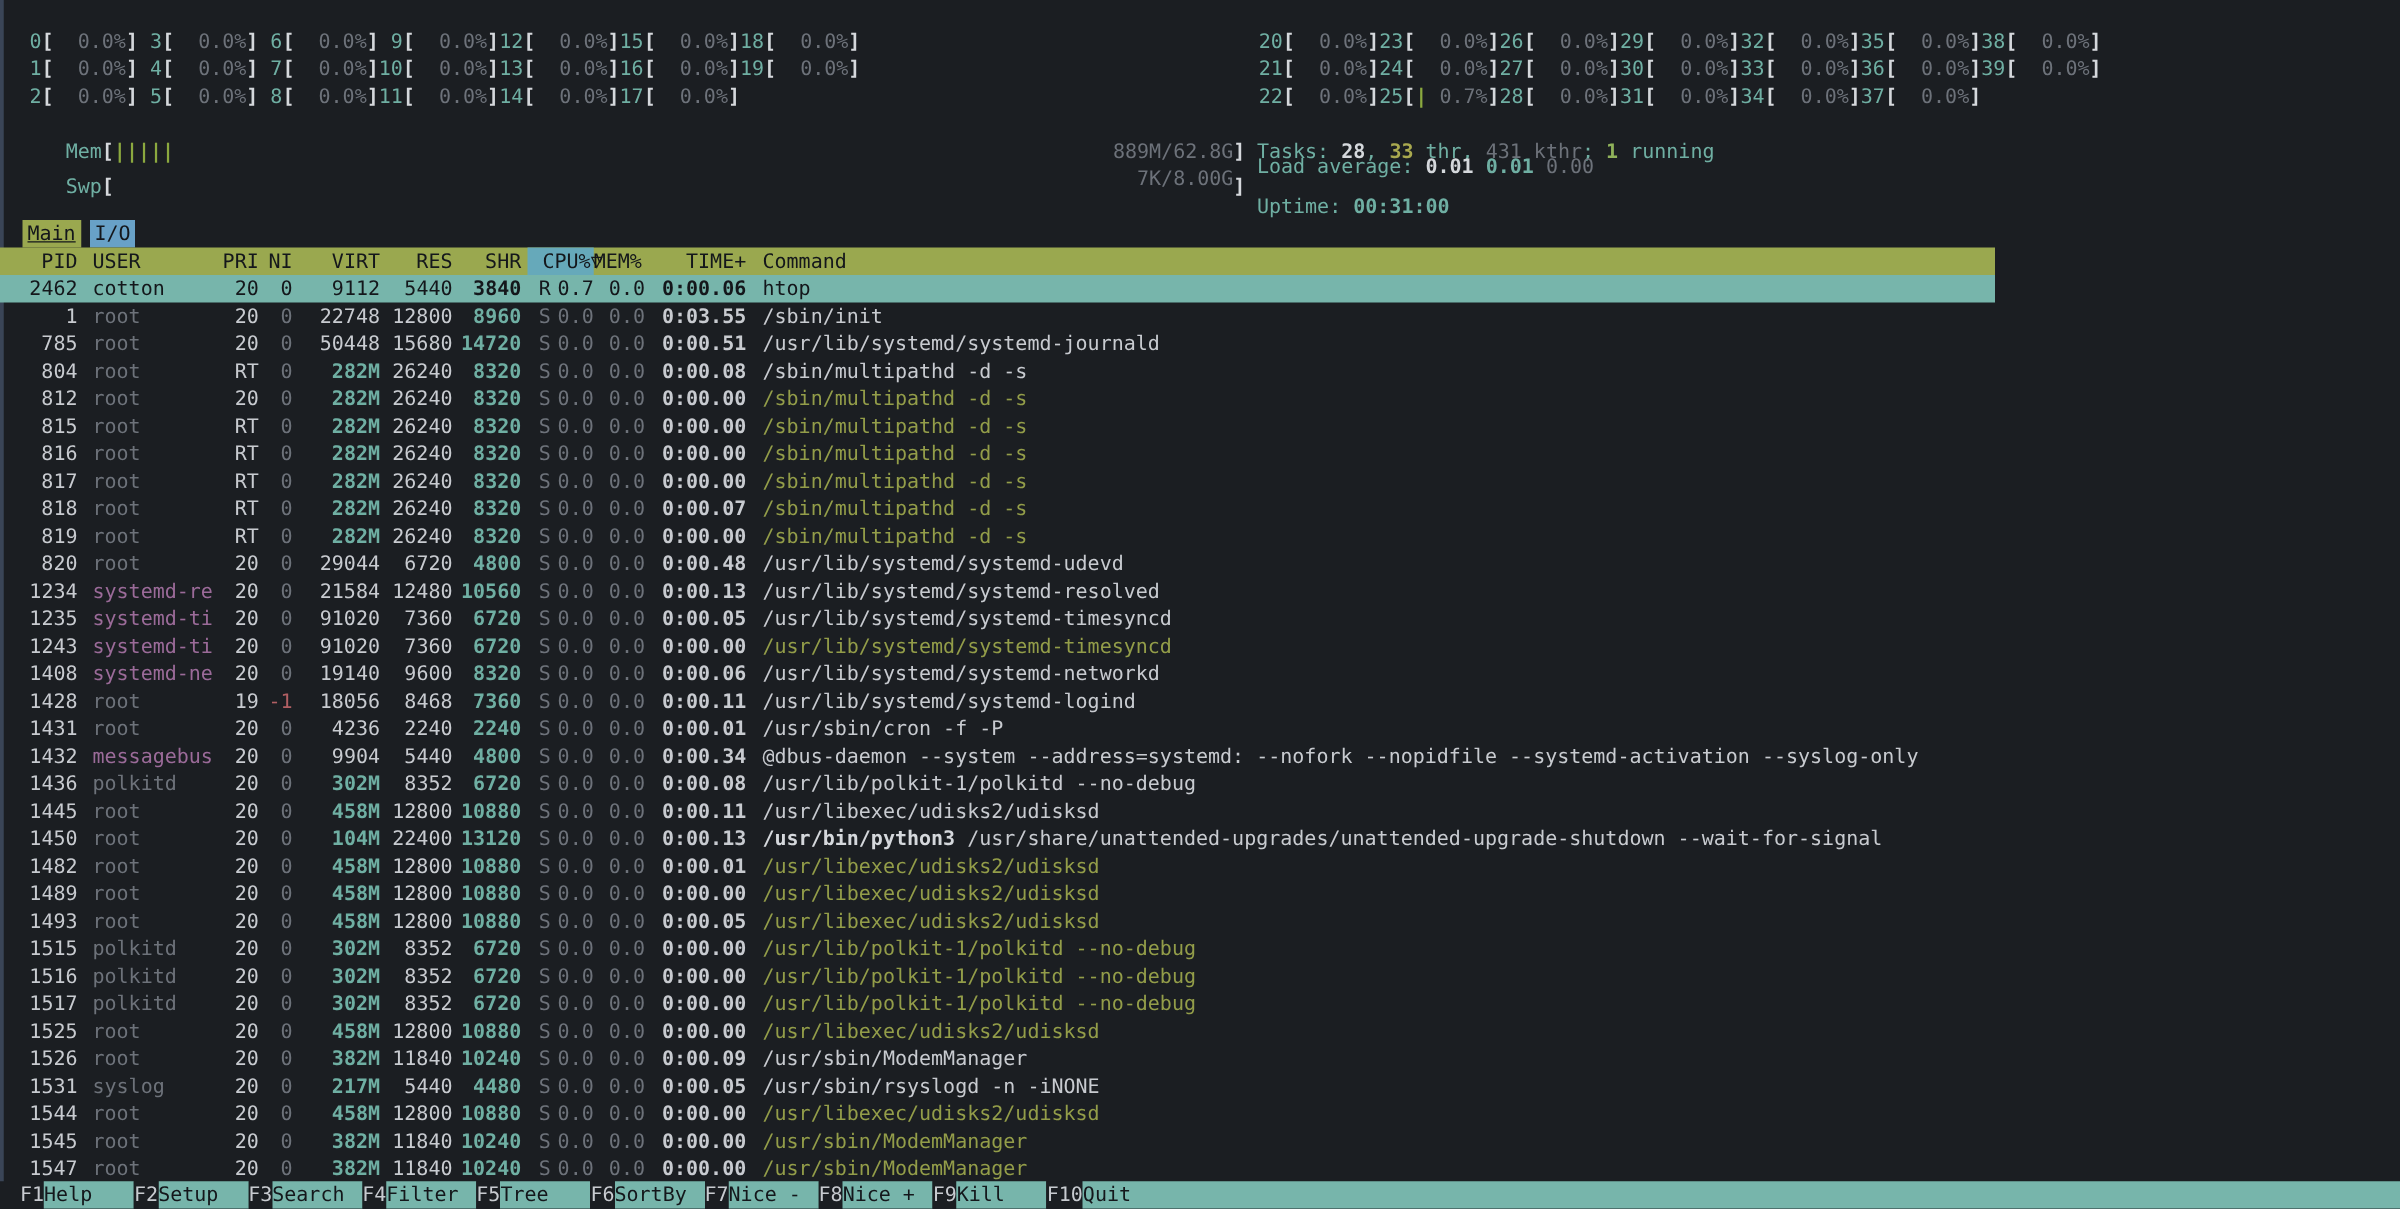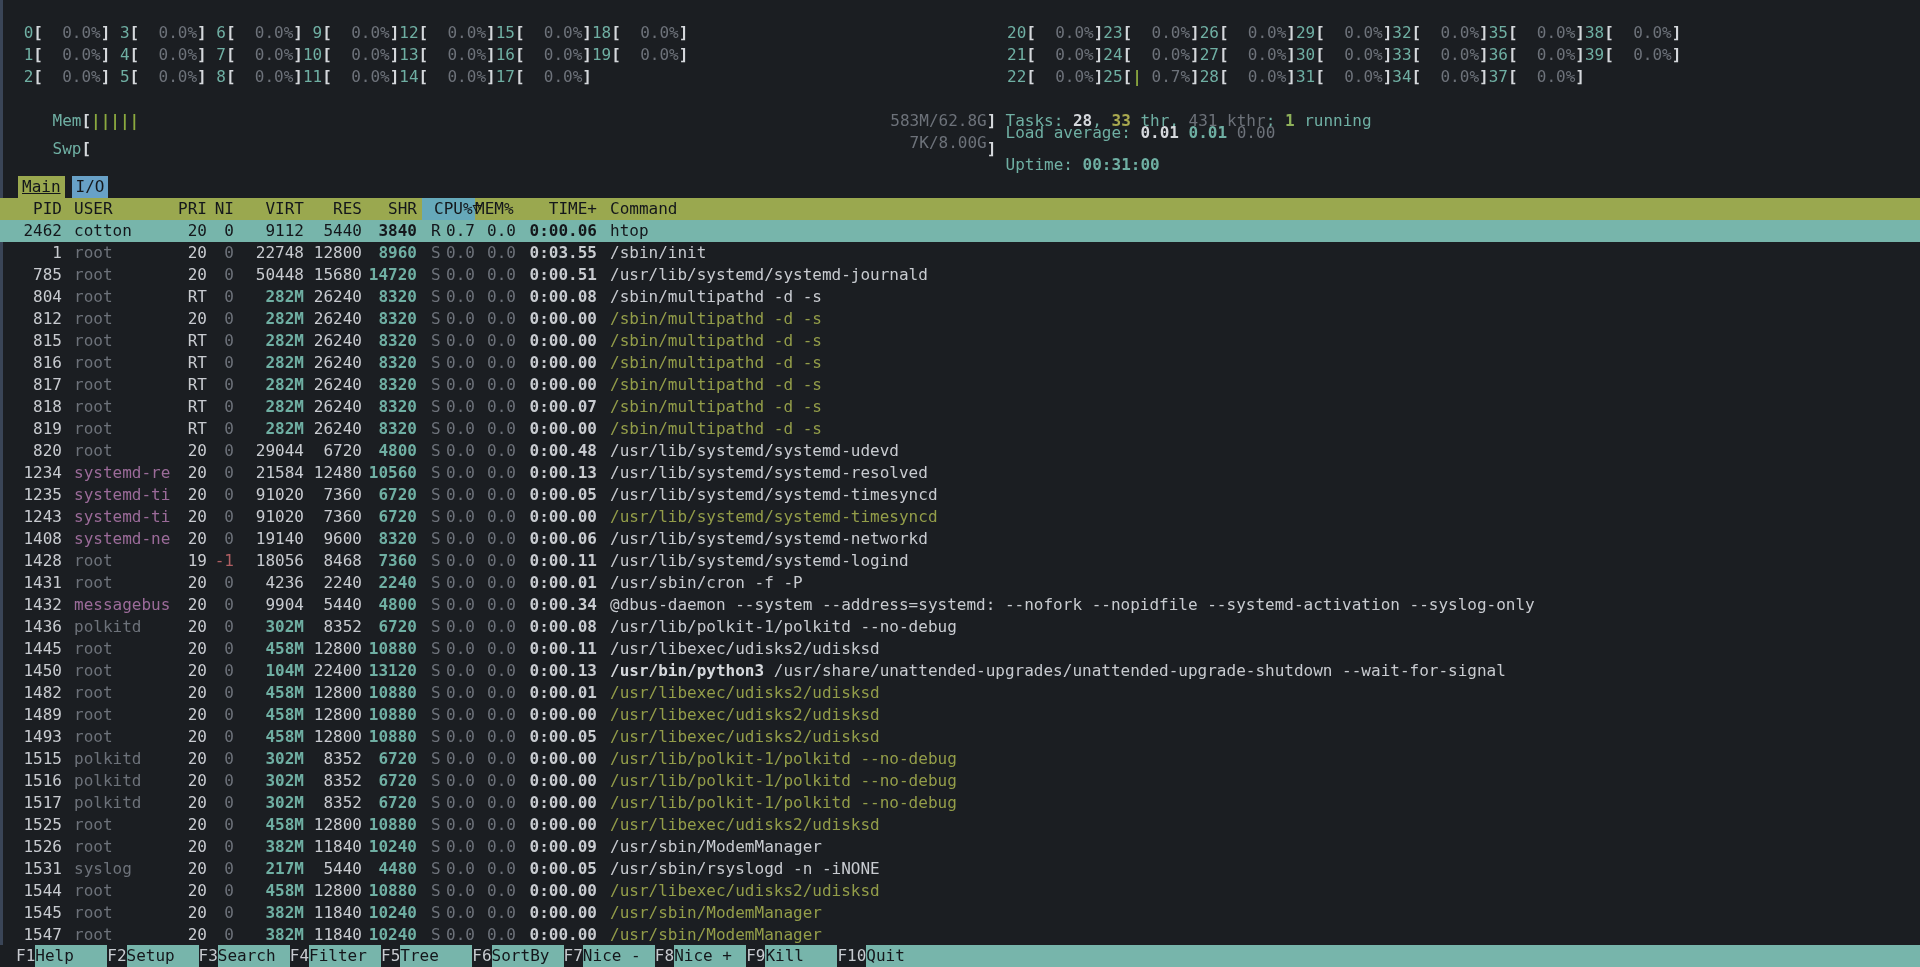--- a/index.html
+++ b/index.html
@@ -34,21 +34,21 @@
   .bars{color:var(--bar);font-weight:bold;}
   .meter{position:absolute;display:flex;height:22px;line-height:22px;}
   .mnum{display:inline-block;width:19.27px;text-align:right;color:var(--teal);}
   .mbody{display:inline-flex;justify-content:space-between;width:57.8px;}
   .membody{display:inline-flex;justify-content:space-between;width:895.6px;}
   .tabs{position:absolute;top:176px;left:18px;height:22px;display:flex;gap:7px;}
   .tab{height:22px;line-height:22px;padding:0 4px;color:var(--dark);}
   .tab.active{background:var(--hdr);text-decoration:underline;}
   .tab.inactive{background:var(--blue);}
   .prow{
-    position:absolute;left:0;width:1920px;height:22px;line-height:22px;
+    position:absolute;left:0;width:1596px;height:22px;line-height:22px;
     display:grid;white-space:pre;
     grid-template-columns:62px 12px 100px 33px 27px 70px 58px 55px 29px 29px 41px 81px 13px 1fr;
   }
   .c-r{text-align:right;}
   .c-l{text-align:left;}
   .cell-s{padding-left:14px;}
   .thead{background:var(--hdr);}
   .thead span{color:var(--dark);}
   .thead .cell-cpu{background:var(--sort);margin-left:-24px;padding-left:12px;}
   .sel{background:var(--selbg);}
@@ -60,21 +60,21 @@
 </style>
 </head>
 <body>
 
 <div id="screen">
   <div class="edge"></div>
 
   <div id="cpu-meters"><div class="meter" style="left: 14px; top: 22px;"><span class="mnum">0</span><span class="br">[</span><span class="mbody"><span class="bars"></span><span class="dim">0.0%</span></span><span class="br">]</span></div><div class="meter" style="left: 14px; top: 44px;"><span class="mnum">1</span><span class="br">[</span><span class="mbody"><span class="bars"></span><span class="dim">0.0%</span></span><span class="br">]</span></div><div class="meter" style="left: 14px; top: 66px;"><span class="mnum">2</span><span class="br">[</span><span class="mbody"><span class="bars"></span><span class="dim">0.0%</span></span><span class="br">]</span></div><div class="meter" style="left: 110.33px; top: 22px;"><span class="mnum">3</span><span class="br">[</span><span class="mbody"><span class="bars"></span><span class="dim">0.0%</span></span><span class="br">]</span></div><div class="meter" style="left: 110.33px; top: 44px;"><span class="mnum">4</span><span class="br">[</span><span class="mbody"><span class="bars"></span><span class="dim">0.0%</span></span><span class="br">]</span></div><div class="meter" style="left: 110.33px; top: 66px;"><span class="mnum">5</span><span class="br">[</span><span class="mbody"><span class="bars"></span><span class="dim">0.0%</span></span><span class="br">]</span></div><div class="meter" style="left: 206.66px; top: 22px;"><span class="mnum">6</span><span class="br">[</span><span class="mbody"><span class="bars"></span><span class="dim">0.0%</span></span><span class="br">]</span></div><div class="meter" style="left: 206.66px; top: 44px;"><span class="mnum">7</span><span class="br">[</span><span class="mbody"><span class="bars"></span><span class="dim">0.0%</span></span><span class="br">]</span></div><div class="meter" style="left: 206.66px; top: 66px;"><span class="mnum">8</span><span class="br">[</span><span class="mbody"><span class="bars"></span><span class="dim">0.0%</span></span><span class="br">]</span></div><div class="meter" style="left: 302.99px; top: 22px;"><span class="mnum">9</span><span class="br">[</span><span class="mbody"><span class="bars"></span><span class="dim">0.0%</span></span><span class="br">]</span></div><div class="meter" style="left: 302.99px; top: 44px;"><span class="mnum">10</span><span class="br">[</span><span class="mbody"><span class="bars"></span><span class="dim">0.0%</span></span><span class="br">]</span></div><div class="meter" style="left: 302.99px; top: 66px;"><span class="mnum">11</span><span class="br">[</span><span class="mbody"><span class="bars"></span><span class="dim">0.0%</span></span><span class="br">]</span></div><div class="meter" style="left: 399.32px; top: 22px;"><span class="mnum">12</span><span class="br">[</span><span class="mbody"><span class="bars"></span><span class="dim">0.0%</span></span><span class="br">]</span></div><div class="meter" style="left: 399.32px; top: 44px;"><span class="mnum">13</span><span class="br">[</span><span class="mbody"><span class="bars"></span><span class="dim">0.0%</span></span><span class="br">]</span></div><div class="meter" style="left: 399.32px; top: 66px;"><span class="mnum">14</span><span class="br">[</span><span class="mbody"><span class="bars"></span><span class="dim">0.0%</span></span><span class="br">]</span></div><div class="meter" style="left: 495.65px; top: 22px;"><span class="mnum">15</span><span class="br">[</span><span class="mbody"><span class="bars"></span><span class="dim">0.0%</span></span><span class="br">]</span></div><div class="meter" style="left: 495.65px; top: 44px;"><span class="mnum">16</span><span class="br">[</span><span class="mbody"><span class="bars"></span><span class="dim">0.0%</span></span><span class="br">]</span></div><div class="meter" style="left: 495.65px; top: 66px;"><span class="mnum">17</span><span class="br">[</span><span class="mbody"><span class="bars"></span><span class="dim">0.0%</span></span><span class="br">]</span></div><div class="meter" style="left: 591.98px; top: 22px;"><span class="mnum">18</span><span class="br">[</span><span class="mbody"><span class="bars"></span><span class="dim">0.0%</span></span><span class="br">]</span></div><div class="meter" style="left: 591.98px; top: 44px;"><span class="mnum">19</span><span class="br">[</span><span class="mbody"><span class="bars"></span><span class="dim">0.0%</span></span><span class="br">]</span></div><div class="meter" style="left: 1007px; top: 22px;"><span class="mnum">20</span><span class="br">[</span><span class="mbody"><span class="bars"></span><span class="dim">0.0%</span></span><span class="br">]</span></div><div class="meter" style="left: 1007px; top: 44px;"><span class="mnum">21</span><span class="br">[</span><span class="mbody"><span class="bars"></span><span class="dim">0.0%</span></span><span class="br">]</span></div><div class="meter" style="left: 1007px; top: 66px;"><span class="mnum">22</span><span class="br">[</span><span class="mbody"><span class="bars"></span><span class="dim">0.0%</span></span><span class="br">]</span></div><div class="meter" style="left: 1103.33px; top: 22px;"><span class="mnum">23</span><span class="br">[</span><span class="mbody"><span class="bars"></span><span class="dim">0.0%</span></span><span class="br">]</span></div><div class="meter" style="left: 1103.33px; top: 44px;"><span class="mnum">24</span><span class="br">[</span><span class="mbody"><span class="bars"></span><span class="dim">0.0%</span></span><span class="br">]</span></div><div class="meter" style="left: 1103.33px; top: 66px;"><span class="mnum">25</span><span class="br">[</span><span class="mbody"><span class="bars">|</span><span class="dim">0.7%</span></span><span class="br">]</span></div><div class="meter" style="left: 1199.66px; top: 22px;"><span class="mnum">26</span><span class="br">[</span><span class="mbody"><span class="bars"></span><span class="dim">0.0%</span></span><span class="br">]</span></div><div class="meter" style="left: 1199.66px; top: 44px;"><span class="mnum">27</span><span class="br">[</span><span class="mbody"><span class="bars"></span><span class="dim">0.0%</span></span><span class="br">]</span></div><div class="meter" style="left: 1199.66px; top: 66px;"><span class="mnum">28</span><span class="br">[</span><span class="mbody"><span class="bars"></span><span class="dim">0.0%</span></span><span class="br">]</span></div><div class="meter" style="left: 1295.99px; top: 22px;"><span class="mnum">29</span><span class="br">[</span><span class="mbody"><span class="bars"></span><span class="dim">0.0%</span></span><span class="br">]</span></div><div class="meter" style="left: 1295.99px; top: 44px;"><span class="mnum">30</span><span class="br">[</span><span class="mbody"><span class="bars"></span><span class="dim">0.0%</span></span><span class="br">]</span></div><div class="meter" style="left: 1295.99px; top: 66px;"><span class="mnum">31</span><span class="br">[</span><span class="mbody"><span class="bars"></span><span class="dim">0.0%</span></span><span class="br">]</span></div><div class="meter" style="left: 1392.32px; top: 22px;"><span class="mnum">32</span><span class="br">[</span><span class="mbody"><span class="bars"></span><span class="dim">0.0%</span></span><span class="br">]</span></div><div class="meter" style="left: 1392.32px; top: 44px;"><span class="mnum">33</span><span class="br">[</span><span class="mbody"><span class="bars"></span><span class="dim">0.0%</span></span><span class="br">]</span></div><div class="meter" style="left: 1392.32px; top: 66px;"><span class="mnum">34</span><span class="br">[</span><span class="mbody"><span class="bars"></span><span class="dim">0.0%</span></span><span class="br">]</span></div><div class="meter" style="left: 1488.65px; top: 22px;"><span class="mnum">35</span><span class="br">[</span><span class="mbody"><span class="bars"></span><span class="dim">0.0%</span></span><span class="br">]</span></div><div class="meter" style="left: 1488.65px; top: 44px;"><span class="mnum">36</span><span class="br">[</span><span class="mbody"><span class="bars"></span><span class="dim">0.0%</span></span><span class="br">]</span></div><div class="meter" style="left: 1488.65px; top: 66px;"><span class="mnum">37</span><span class="br">[</span><span class="mbody"><span class="bars"></span><span class="dim">0.0%</span></span><span class="br">]</span></div><div class="meter" style="left: 1584.98px; top: 22px;"><span class="mnum">38</span><span class="br">[</span><span class="mbody"><span class="bars"></span><span class="dim">0.0%</span></span><span class="br">]</span></div><div class="meter" style="left: 1584.98px; top: 44px;"><span class="mnum">39</span><span class="br">[</span><span class="mbody"><span class="bars"></span><span class="dim">0.0%</span></span><span class="br">]</span></div></div>
 
   <div class="absline" style="left:14px;top:88px">
-    <span class="teal">Mem</span><span class="br">[</span><span class="membody"><span class="bars">|||||</span><span class="dim">583M/62.8G</span></span><span class="br">]</span>
+    <span class="teal">Mem</span><span class="br">[</span><span class="membody"><span class="bars">|||||</span><span class="dim">889M/62.8G</span></span><span class="br">]</span>
   </div>
 
   <div class="absline" style="left:14px;top:110px">
     <span class="teal">Swp</span><span class="br">[</span><span class="membody"><span class="bars"></span><span class="dim">7K/8.00G</span></span><span class="br">]</span>
   </div>
 
   <div class="absline" style="left:967px;top:88px">
     <span class="teal">Tasks: </span><span class="bwh">28</span><span class="teal">, </span><span class="yel">33</span><span class="teal"> thr, </span><span class="dim">431 kthr</span><span class="teal">; </span><span class="grn">1</span><span class="teal"> running</span>
   </div>
 

